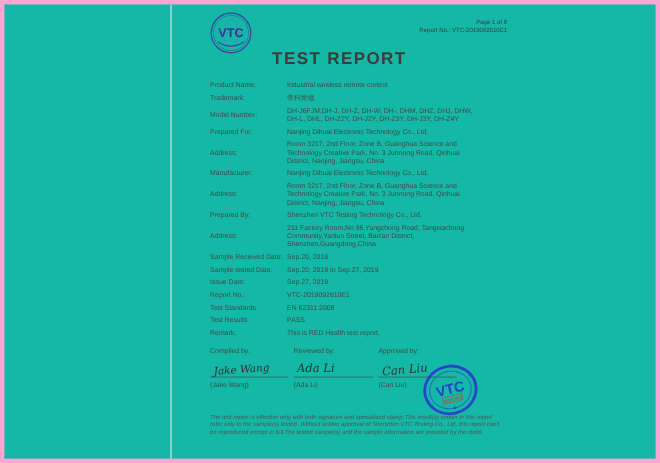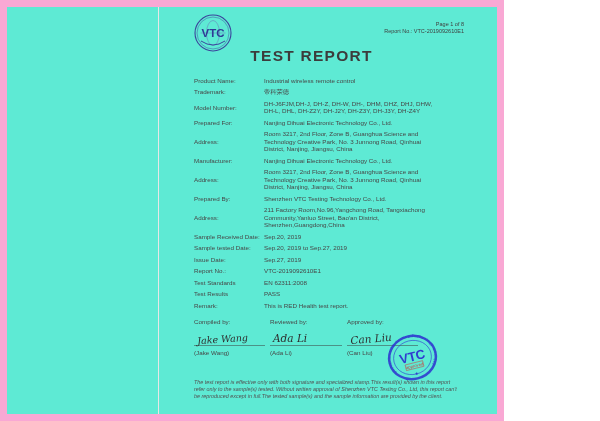--- a/index.html
+++ b/index.html
@@ -1,18 +1,18 @@
 <!DOCTYPE html>
 <html><head>
 <meta charset="utf-8">
 <style>
   html,body { margin:0; padding:0; background:#ffffff; }
   .viewport {
-    position:relative; width:504px; height:421px; overflow:hidden;
-    background:#5eead4; border:7px solid #f9a8d4; box-sizing:border-box;
+    position:relative; width:600px; height:421px; overflow:hidden;
+    background:#14b8a6; border:4px solid #f9a8d4; box-sizing:border-box;
     font-family:"Liberation Sans", sans-serif;
   }
   .scale {
     position:absolute; left:0; top:0; width:1200px; height:842px;
     transform:scale(0.5); transform-origin:0 0;
     color:#474747;
   }
   .paper-edge { position:absolute; left:302px; top:0; height:842px; width:2px; background:#e7e7e7; }
 
   .logo { position:absolute; left:372px; top:12px; width:80px; height:80px; }

